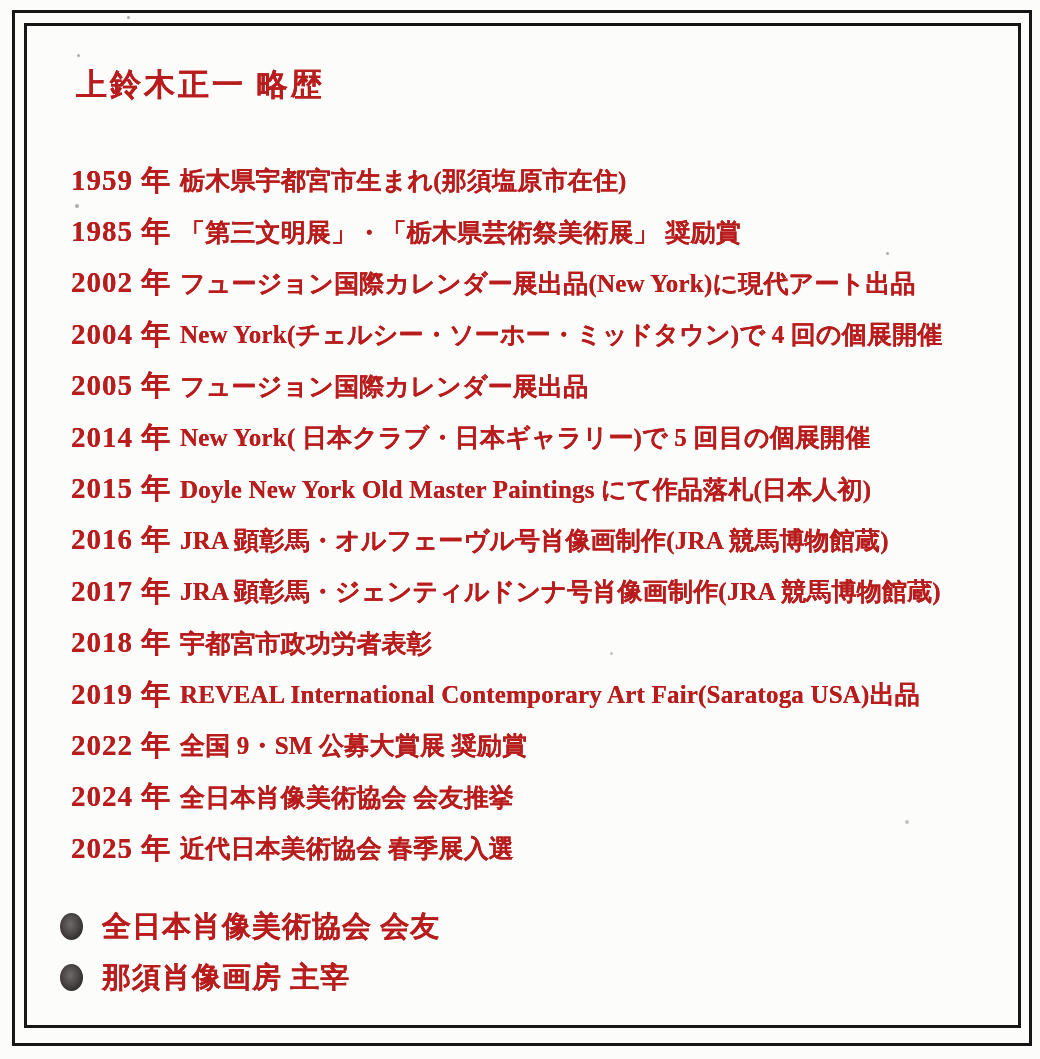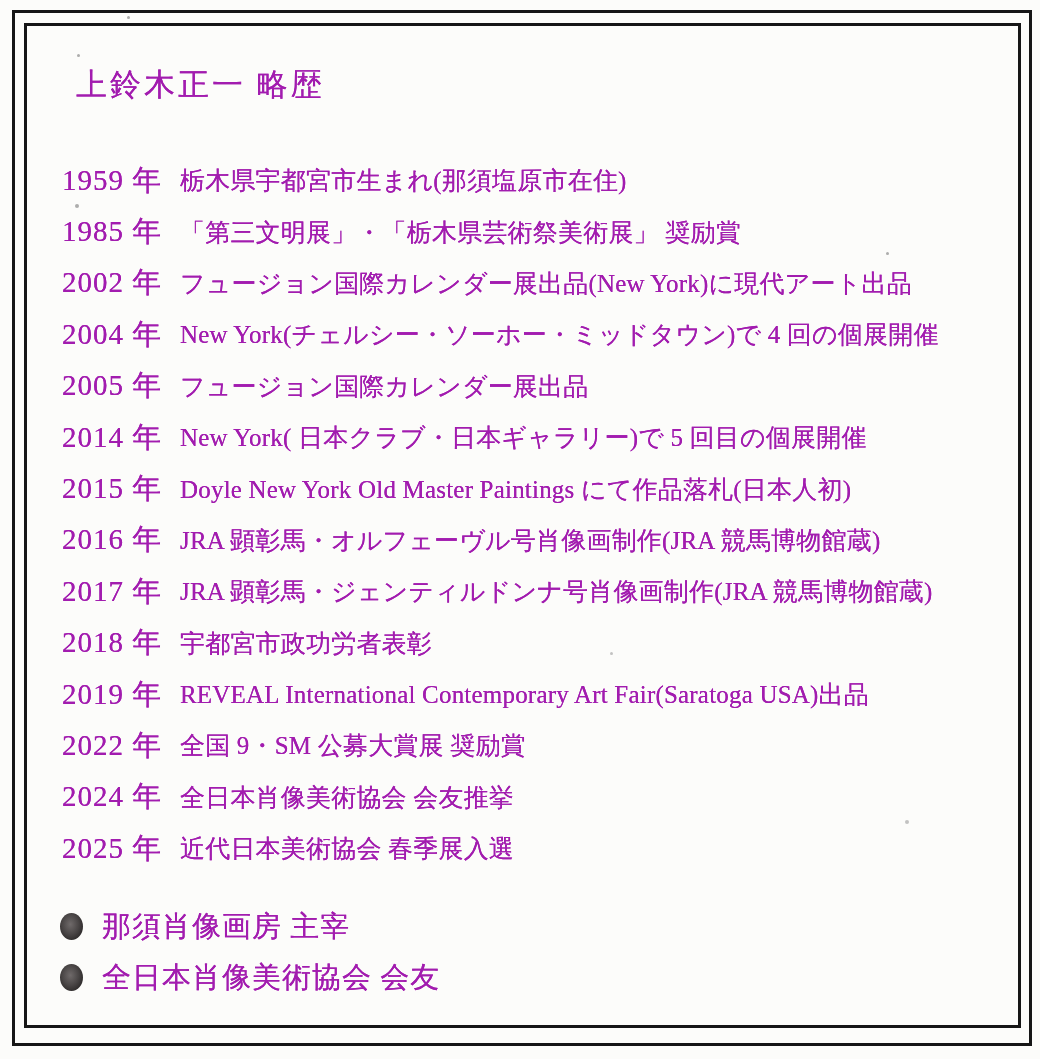--- a/index.html
+++ b/index.html
@@ -2,22 +2,23 @@
 <html lang="ja"><head>
 <meta charset="utf-8">
 <style>
   html, body { margin: 0; padding: 0; }
   .page {
     position: relative;
     width: 1040px;
     height: 1059px;
     background: #fcfcfa;
     font-family: "Liberation Serif", "DejaVu Serif", serif;
-    color: #a21caf;
+    color: #b91c1c;
     overflow: hidden;
+    font-weight: bold;
   }
   .outer-frame {
     position: absolute;
     left: 12px; top: 10px;
     width: 1014px; height: 1030px;
     border: 3px solid #161616;
   }
   .inner-frame {
     position: absolute;
     left: 24px; top: 23px;
@@ -35,20 +36,21 @@
   .timeline {
     position: absolute;
     left: 62px; top: 155px;
     width: 950px;
   }
   .timeline-row {
     display: flex;
     align-items: center;
     height: 51.4px;
     white-space: nowrap;
+    text-align: center;
   }
   .year-cell {
     flex: 0 0 118px;
     font-size: 29px;
     letter-spacing: 1px;
     text-shadow: 0 0 0.5px currentColor;
   }
   .entry-cell {
     font-size: 25px;
     letter-spacing: 0.2px;
@@ -148,25 +150,25 @@
     </div>
     <div class="timeline-row">
       <span class="year-cell">2025 年</span>
       <span class="entry-cell">近代日本美術協会 春季展入選</span>
     </div>
   </div>
 
   <div class="affiliations">
     <div class="affiliation-row">
       <span class="bullet-icon"></span>
-      <span class="affiliation-text">那須肖像画房 主宰</span>
+      <span class="affiliation-text">全日本肖像美術協会 会友</span>
     </div>
     <div class="affiliation-row">
       <span class="bullet-icon"></span>
-      <span class="affiliation-text">全日本肖像美術協会 会友</span>
+      <span class="affiliation-text">那須肖像画房 主宰</span>
     </div>
   </div>
 
   <div class="speck" style="left:127px; top:16px; width:3px; height:3px;"></div>
   <div class="speck" style="left:77px; top:54px; width:3px; height:3px;"></div>
   <div class="speck" style="left:75px; top:204px; width:4px; height:4px;"></div>
   <div class="speck" style="left:886px; top:252px; width:3px; height:3px;"></div>
   <div class="speck" style="left:905px; top:820px; width:4px; height:4px; opacity:0.4;"></div>
   <div class="speck" style="left:610px; top:652px; width:3px; height:3px; opacity:0.4;"></div>
 </div>

